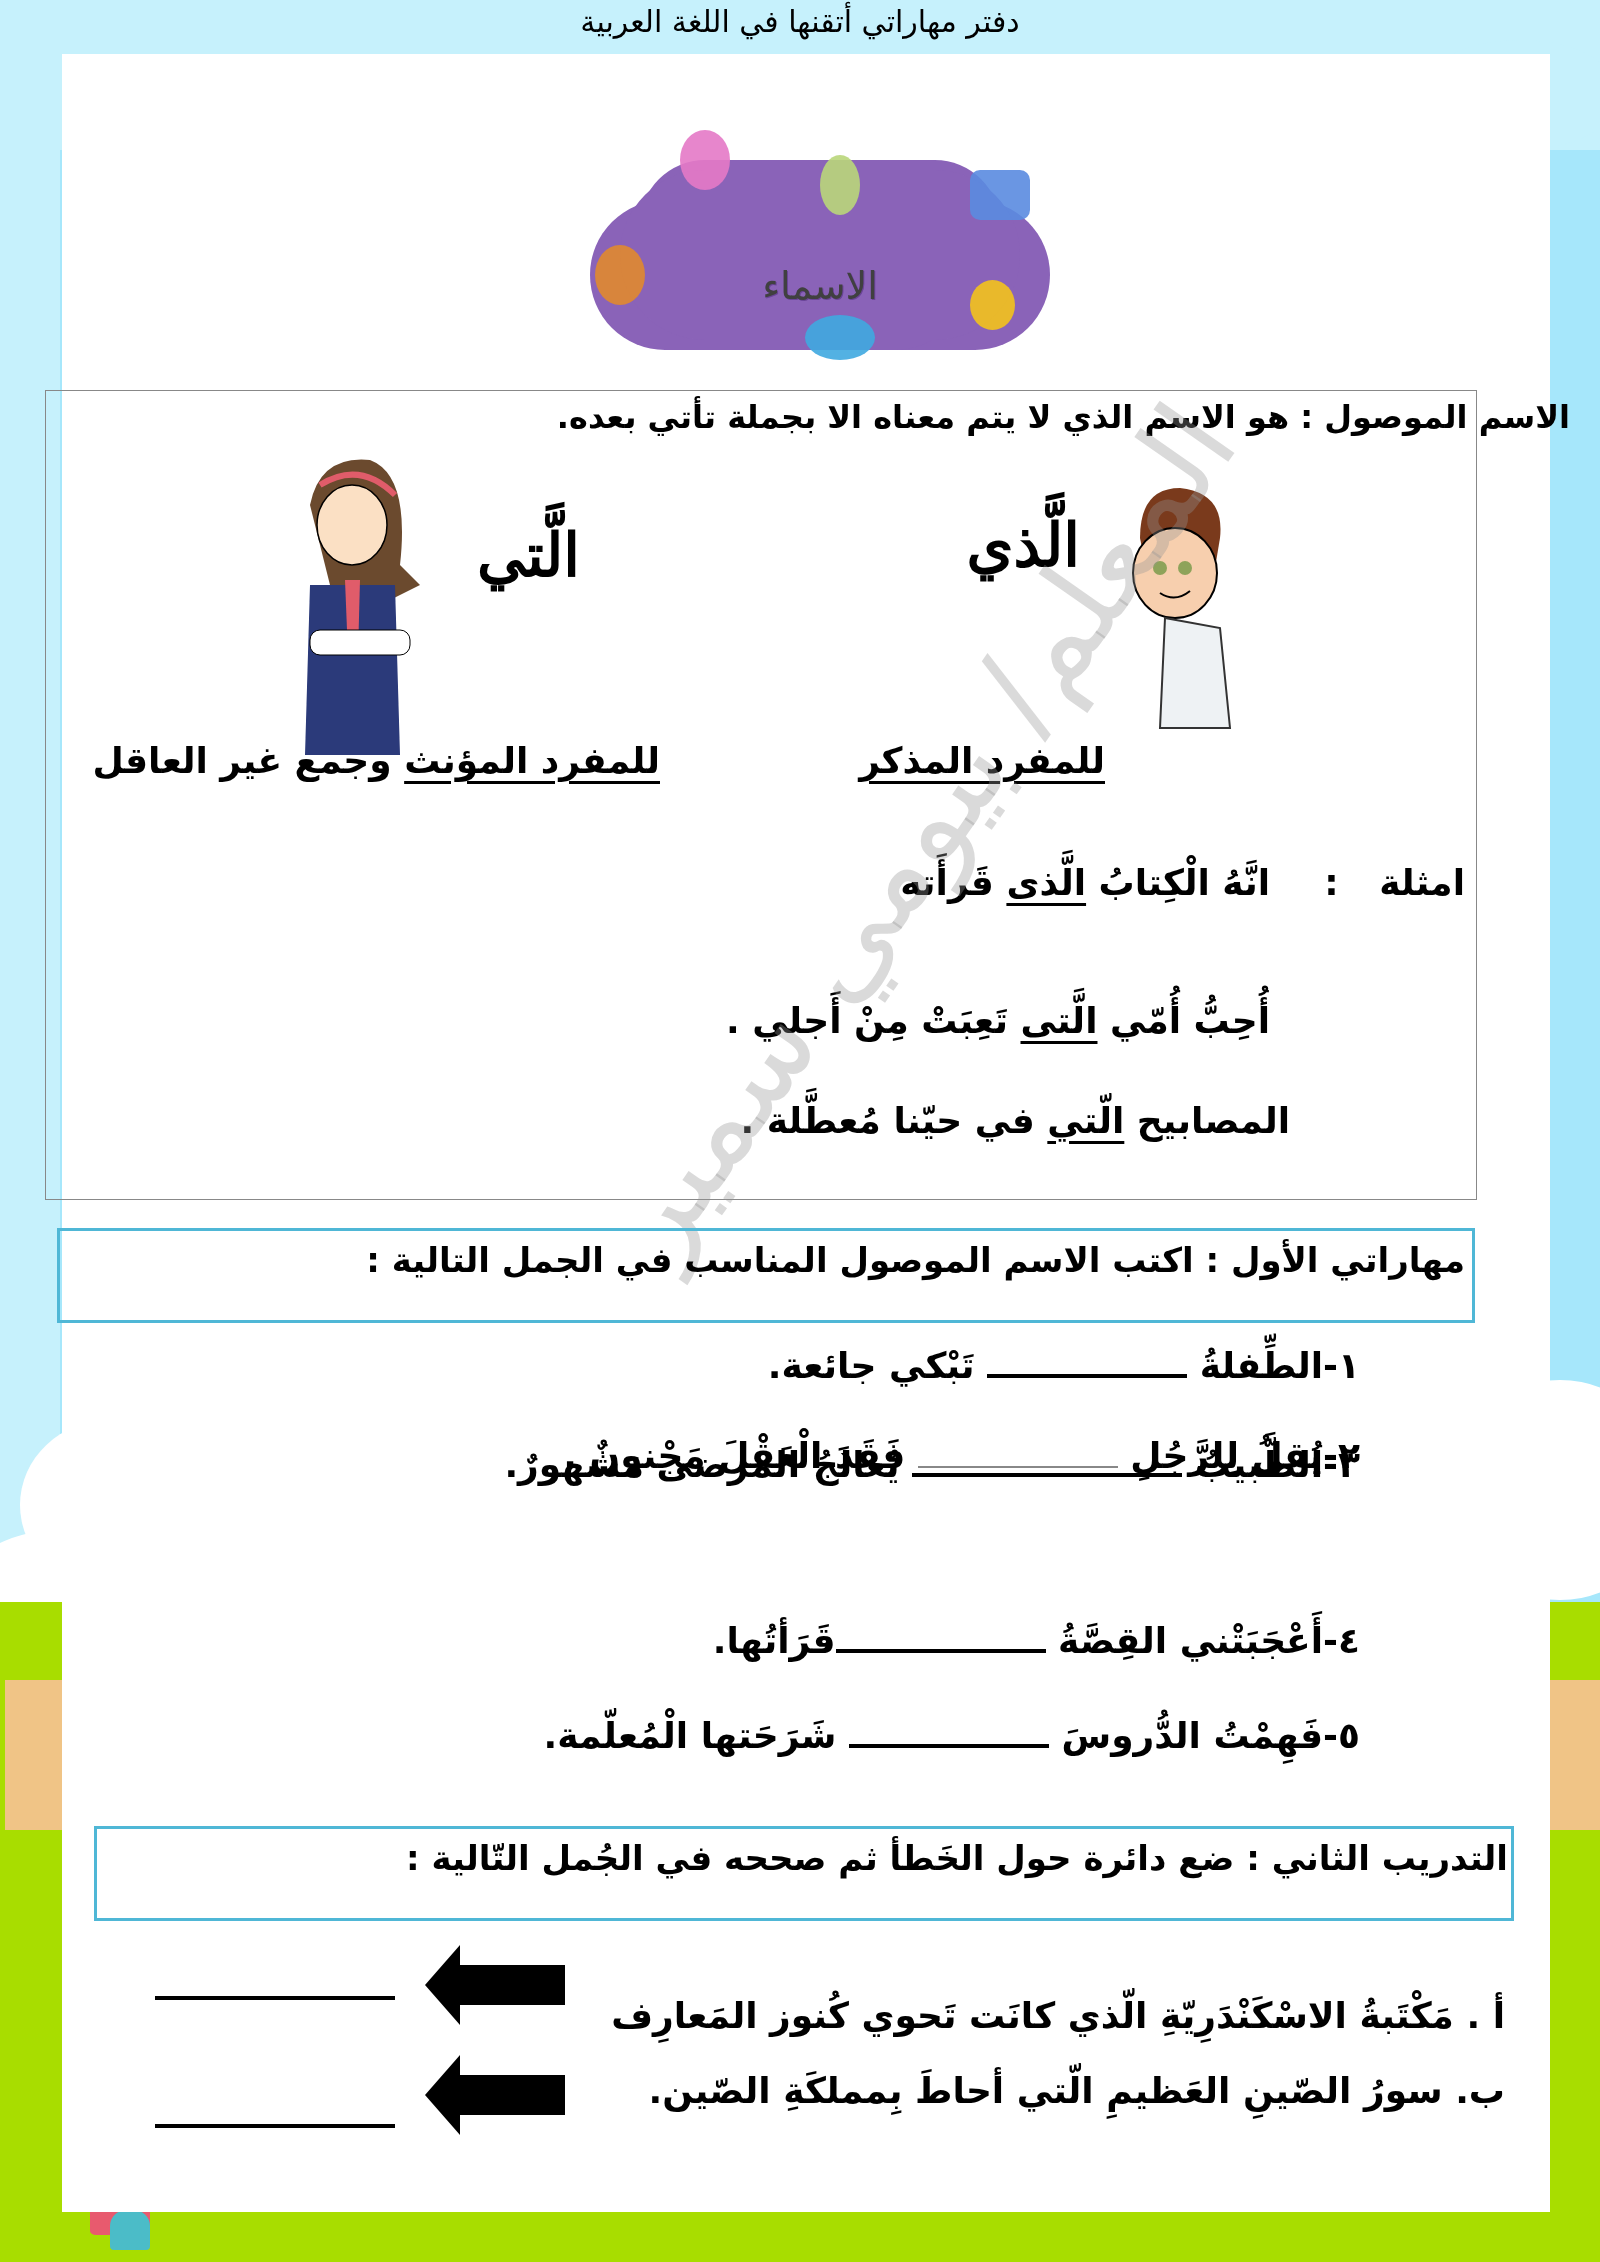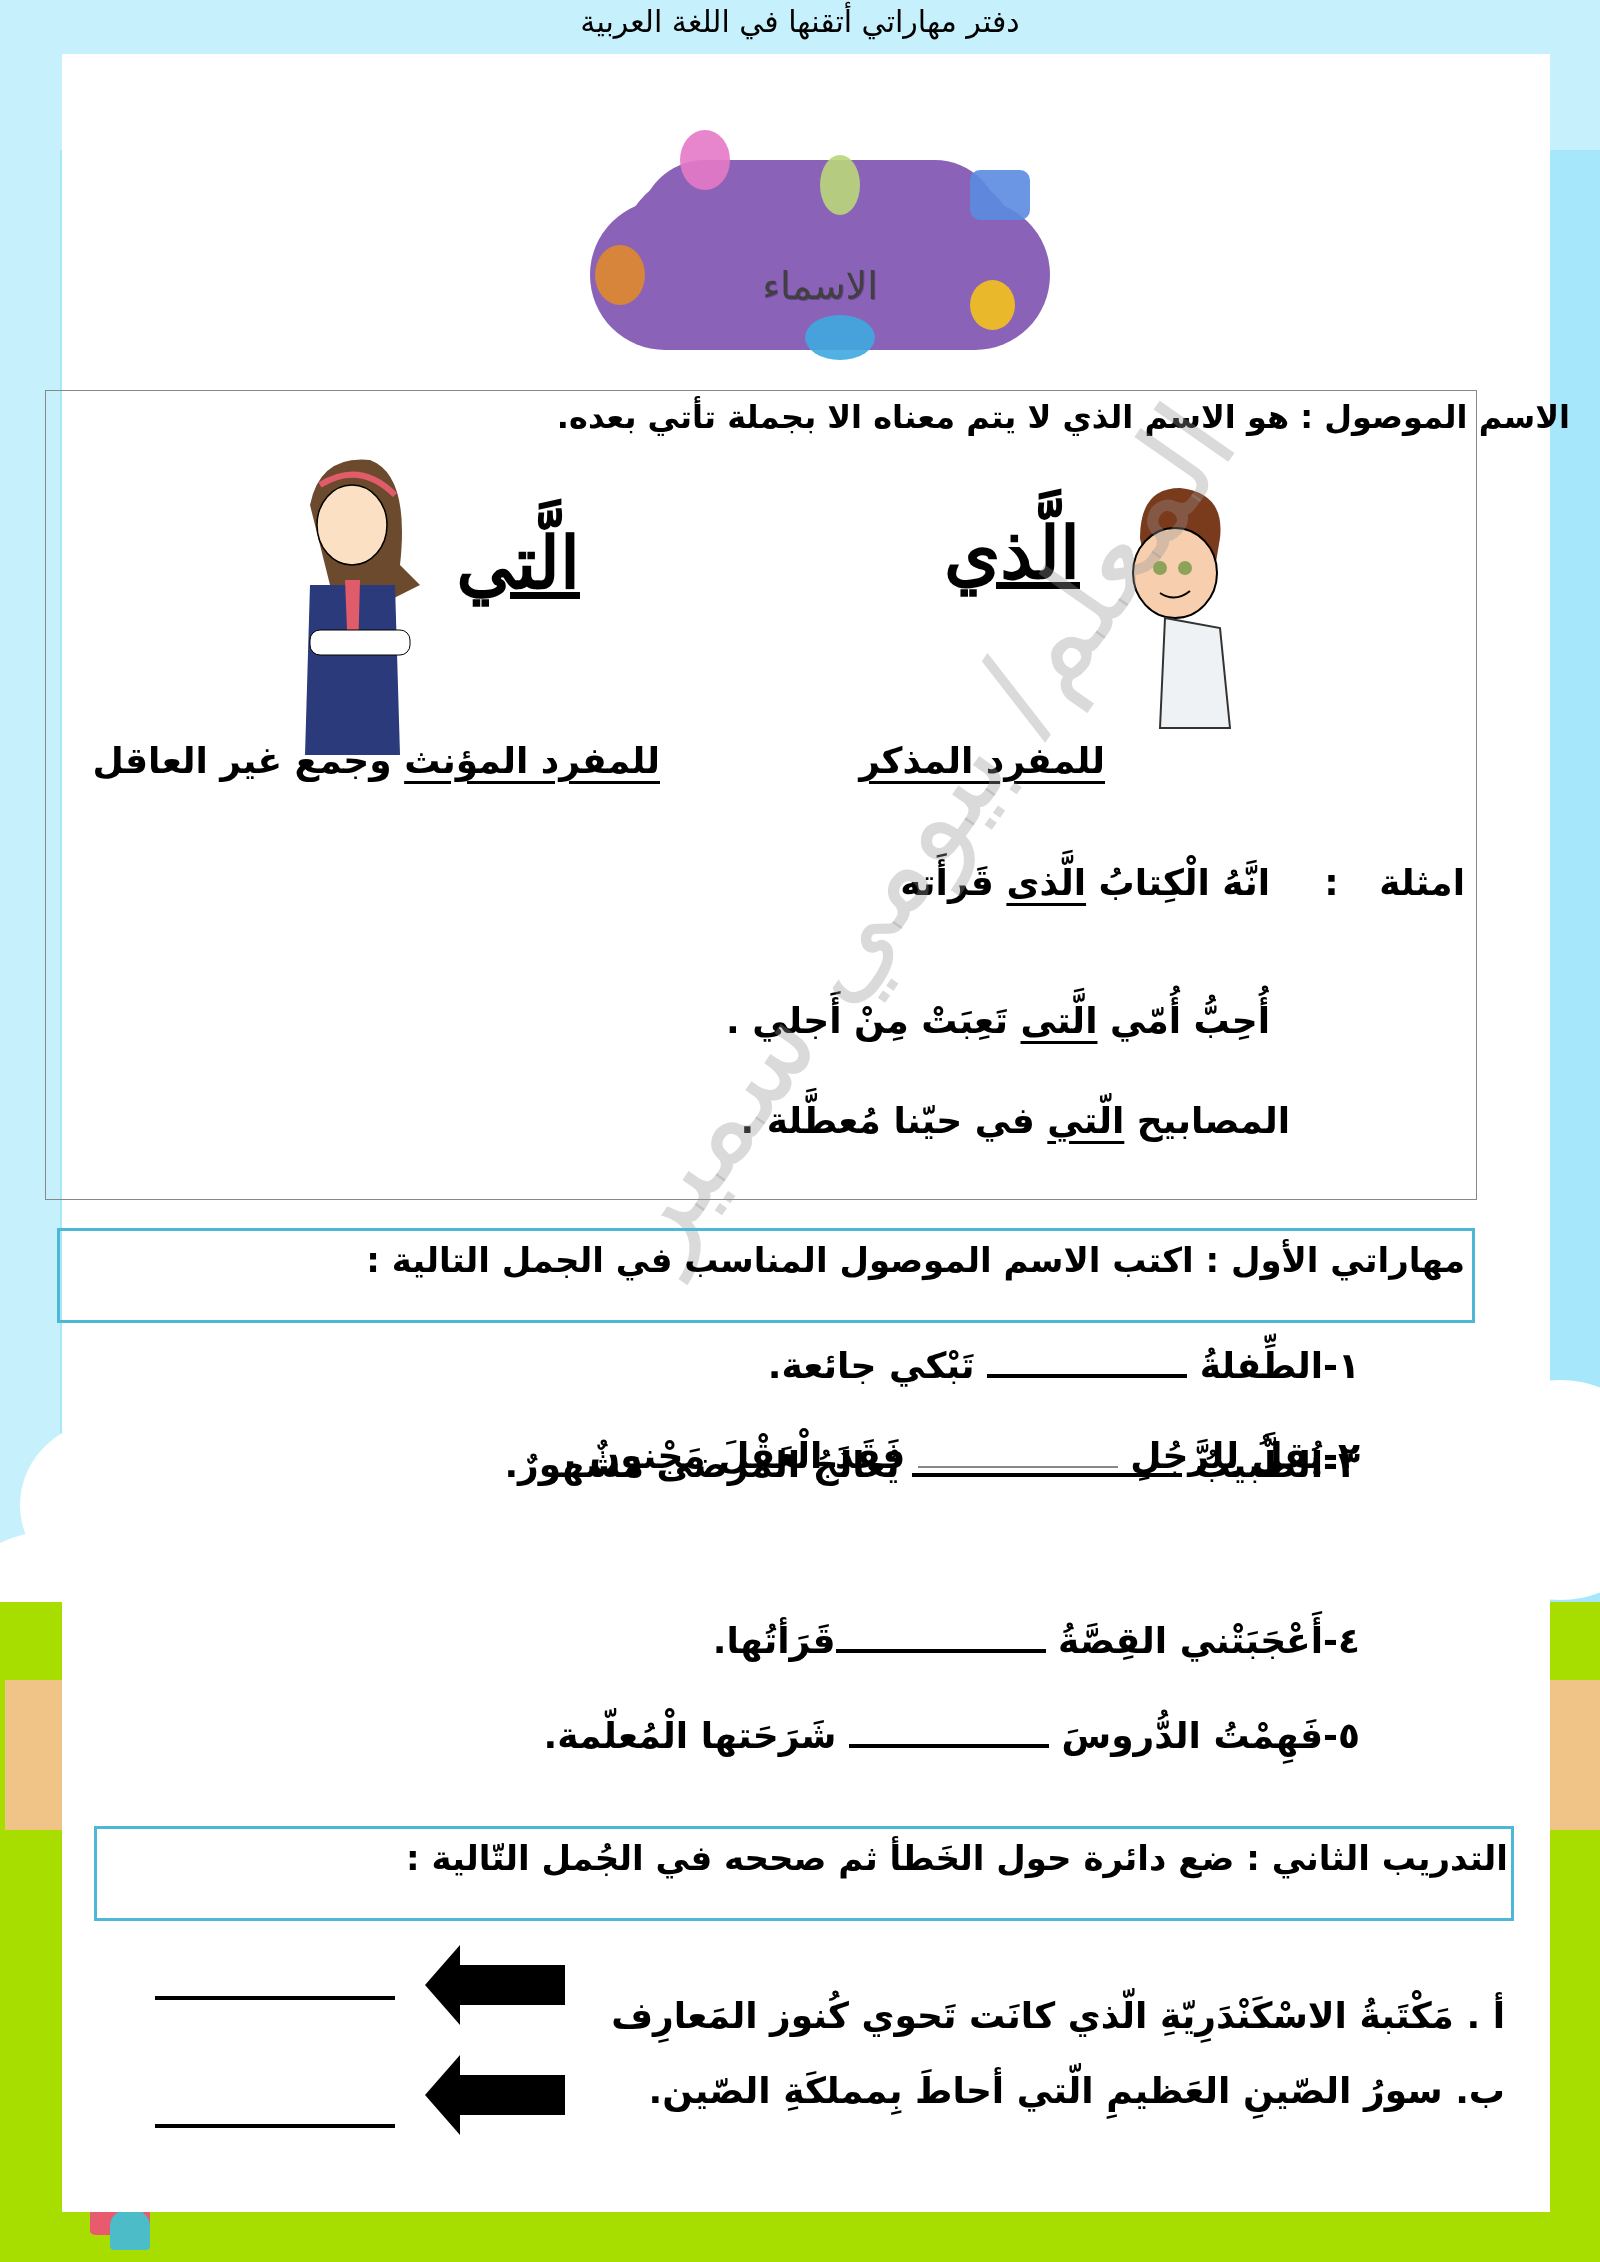--- a/index.html
+++ b/index.html
@@ -40,21 +40,21 @@
     }
     .sticker { position: absolute; width: 50px; height: 60px; border-radius: 50%; opacity: .9; }
 
     .def-box {
       position: absolute; left: 45px; top: 390px; width: 1432px; height: 810px;
       border: 1.5px solid #888; box-sizing: border-box;
     }
     .def-line {
       position: absolute; right: 30px; top: 398px; font-size: 32px; font-weight: bold; direction: rtl;
     }
-    .big-word { position: absolute; font-size: 72px; font-weight: bold; direction: rtl; font-family: "DejaVu Serif", serif; text-decoration: underline; }
+    .big-word { position: absolute; font-size: 60px; font-weight: bold; direction: rtl; font-family: "DejaVu Serif", serif; }
     .sub-label { position: absolute; font-size: 36px; font-weight: bold; direction: rtl; }
     .u { text-decoration: underline; text-decoration-thickness: 3px; text-underline-offset: 8px; }
     .example { position: absolute; font-size: 36px; font-weight: bold; direction: rtl; white-space: nowrap; }
 
     .char-boy { position: absolute; left: 1120px; top: 478px; width: 120px; height: 260px; }
     .char-girl { position: absolute; left: 290px; top: 455px; width: 140px; height: 300px; }
 
     .watermark {
       position: absolute; left: 420px; top: 760px; width: 1000px; font-size: 120px;
       color: rgba(150,150,150,0.35); transform: rotate(-55deg); transform-origin: center;

